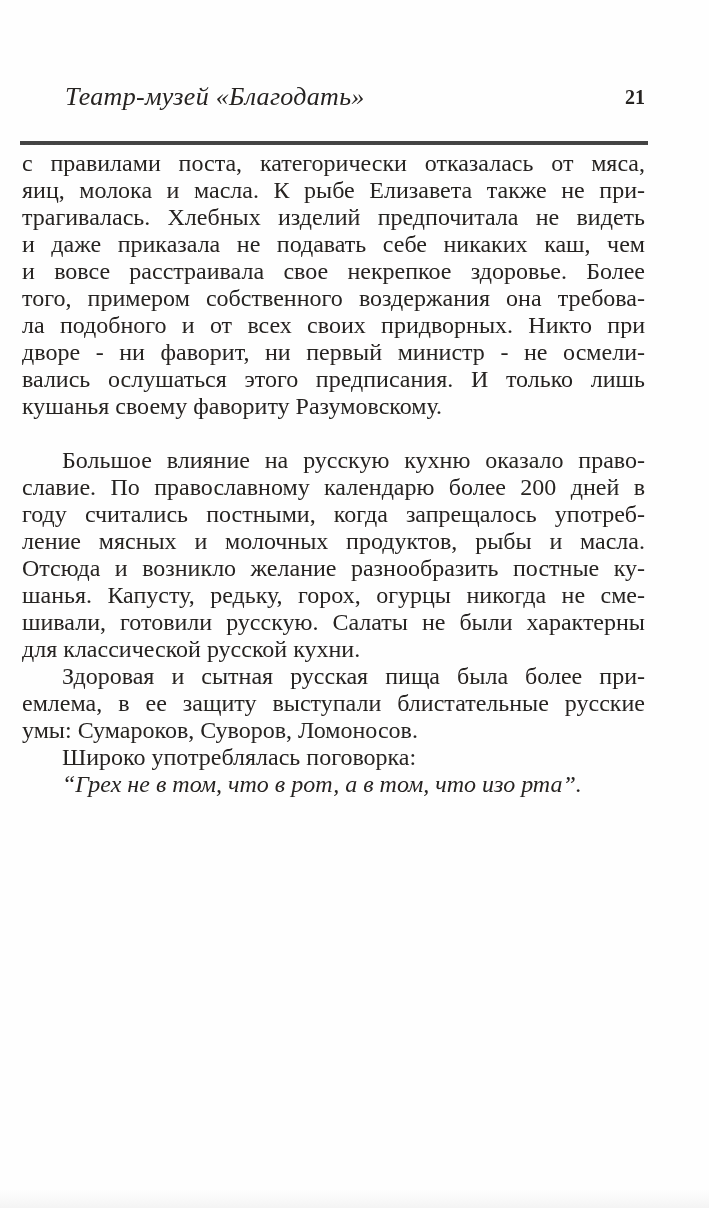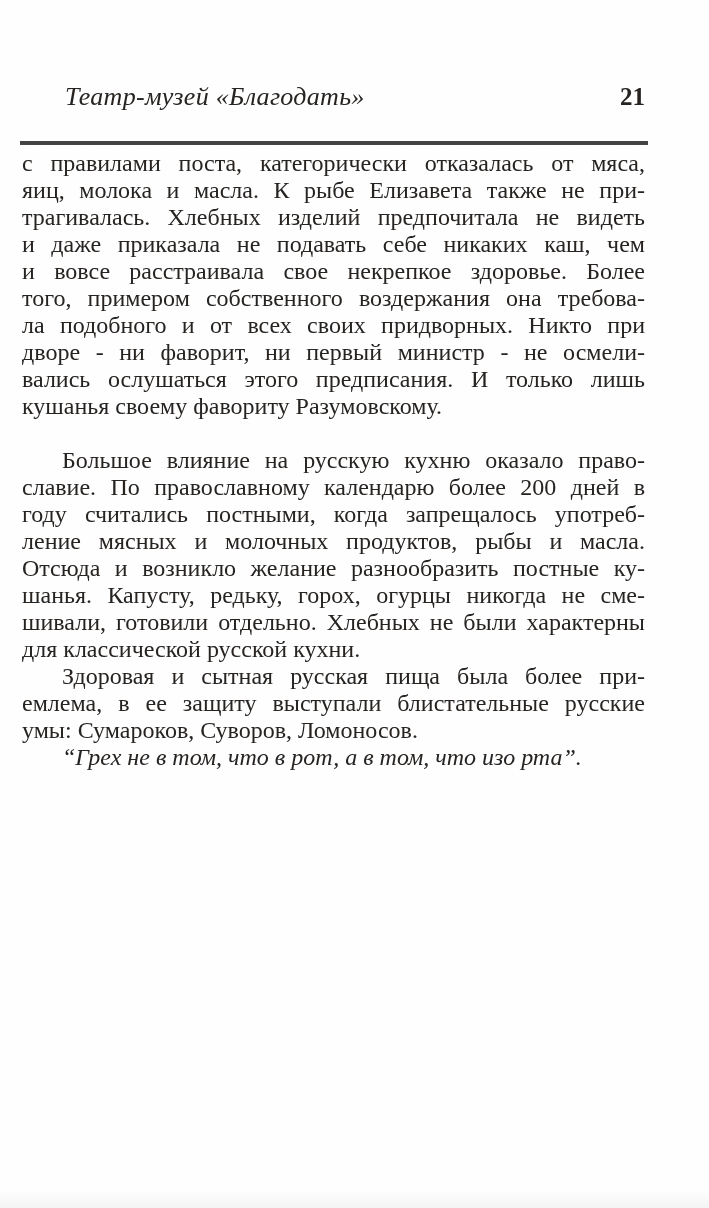--- a/index.html
+++ b/index.html
@@ -32,21 +32,21 @@
     align-items: center;
   }
   .header-title {
     font-style: italic;
     font-size: 26px;
     padding-left: 43px;
     letter-spacing: 0.3px;
   }
   .page-num {
     font-weight: bold;
-    font-size: 25px;
+    font-size: 20px;
   }
   .rule {
     position: absolute;
     top: 141px;
     left: 20px;
     width: 628px;
     height: 3px;
     background: #434343;
     border-bottom: 1px dashed rgba(80,80,80,0.45);
   }
@@ -95,27 +95,30 @@
         <div class="line">вались ослушаться этого предписания. И только лишь</div>
         <div class="line last">кушанья своему фавориту Разумовскому.</div>
       </div>
       <div class="paragraph gap-before">
         <div class="line indent">Большое влияние на русскую кухню оказало право-</div>
         <div class="line">славие. По православному календарю более 200 дней в</div>
         <div class="line">году считались постными, когда запрещалось употреб-</div>
         <div class="line">ление мясных и молочных продуктов, рыбы и масла.</div>
         <div class="line">Отсюда и возникло желание разнообразить постные ку-</div>
         <div class="line">шанья. Капусту, редьку, горох, огурцы никогда не сме-</div>
-        <div class="line">шивали, готовили отдельно. Хлебных не были характерны</div>
+        <div class="line">шивали, готовили русскую. Салаты не были характерны</div>
         <div class="line last">для классической русской кухни.</div>
       </div>
       <div class="paragraph">
         <div class="line indent">Здоровая и сытная русская пища была более при-</div>
         <div class="line">емлема, в ее защиту выступали блистательные русские</div>
         <div class="line last">умы: Сумароков, Суворов, Ломоносов.</div>
+      </div>
+      <div class="paragraph">
+        <div class="line last indent">Широко употреблялась поговорка:</div>
       </div>
       <div class="paragraph italic">
         <div class="line last indent">“Грех не в том, что в рот, а в том, что изо рта”.</div>
       </div>
     </div>
 
   <div class="page-edge"></div>
 </div>
 
 </body></html>

